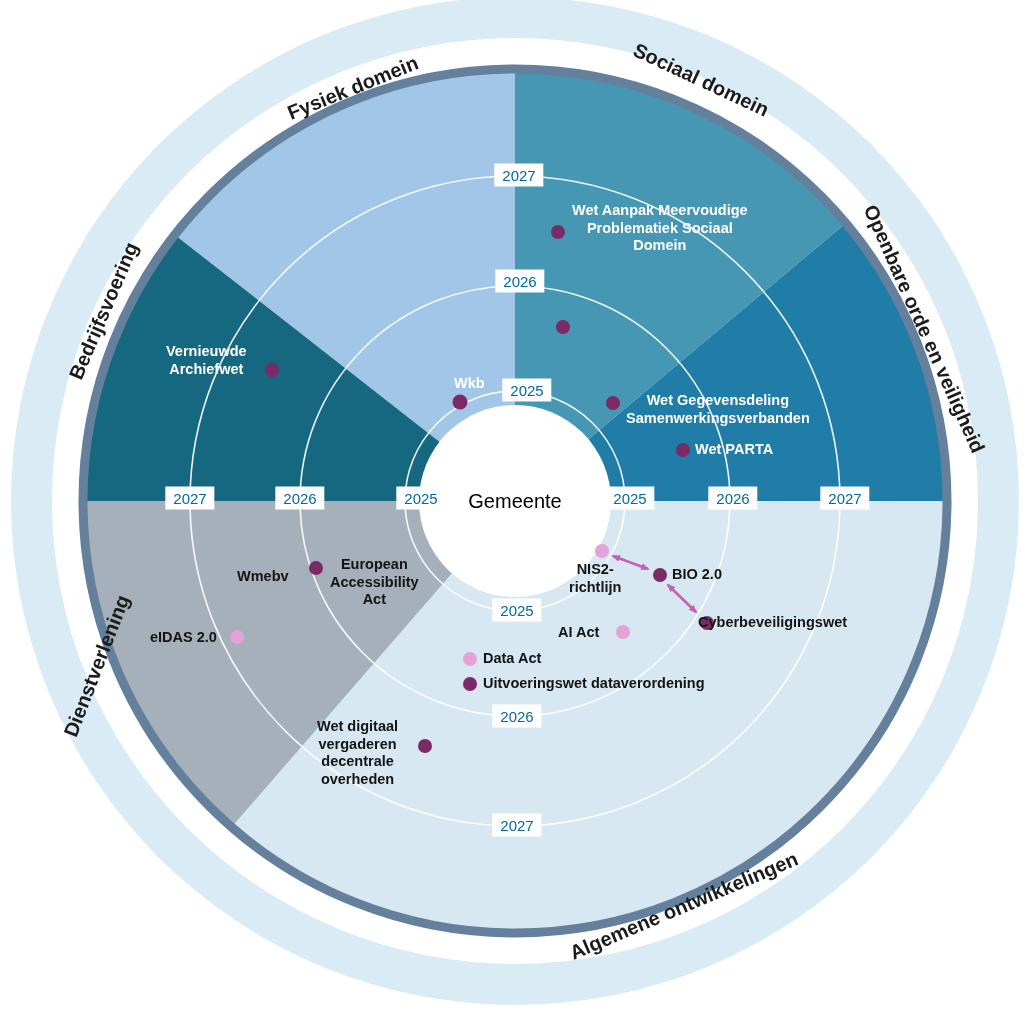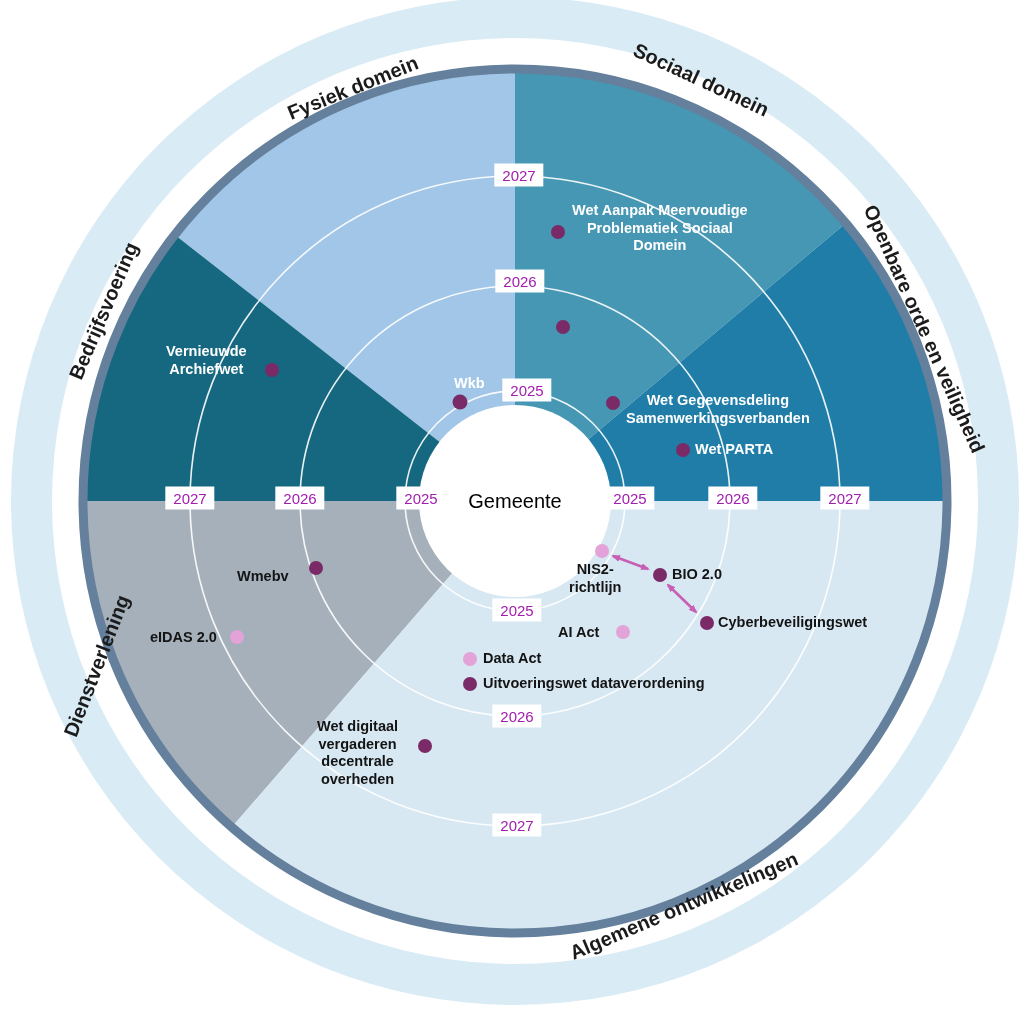--- a/index.html
+++ b/index.html
@@ -15,21 +15,21 @@
   .ring-line { fill:none; stroke:#ffffff; stroke-width:1.6; opacity:0.9; }
   .center-circle { fill:#ffffff; }
   .arrow-line { stroke:#c75fb5; stroke-width:2.6; }
 
   .sector-label {
     position:absolute; transform:translate(-50%,-50%) rotate(var(--r));
     font-size:20px; font-weight:600; color:#1b1b1b; white-space:nowrap;
   }
   .year-box {
     position:absolute; transform:translate(-50%,-50%);
-    background:#ffffff; color:#a21caf; font-size:15px; line-height:1;
+    background:#ffffff; color:#0369a1; font-size:15px; line-height:1;
     padding:4px 8px; white-space:nowrap;
   }
   .center-title {
     position:absolute; transform:translate(-50%,-50%);
     font-size:20px; color:#000000; white-space:nowrap;
   }
   .pt-label {
     position:absolute; font-size:14.5px; font-weight:700; line-height:1.22;
     white-space:pre-line;
     text-align:center;
@@ -115,25 +115,28 @@
   <div class="pt-label pt-white" style="left:572px; top:202px">Wet Aanpak Meervoudige
 Problematiek Sociaal
 Domein</div>
   <div class="pt-label pt-white" style="left:626px; top:392px">Wet Gegevensdeling
 Samenwerkingsverbanden</div>
   <div class="pt-label pt-white" style="left:695px; top:441px">Wet PARTA</div>
   <div class="pt-label pt-white" style="left:454px; top:375px">Wkb</div>
   <div class="pt-label pt-white" style="left:166px; top:343px">Vernieuwde
 Archiefwet</div>
   <div class="pt-label pt-black" style="left:237px; top:568px">Wmebv</div>
+  <div class="pt-label pt-black" style="left:330px; top:556px">European
+Accessibility
+Act</div>
   <div class="pt-label pt-black" style="left:150px; top:629px">eIDAS 2.0</div>
   <div class="pt-label pt-black" style="left:569px; top:561px">NIS2-
 richtlijn</div>
   <div class="pt-label pt-black" style="left:672px; top:566px">BIO 2.0</div>
-  <div class="pt-label pt-black" style="left:718px; top:614px">Cyberbeveiligingswet</div>
+  <div class="pt-label pt-black" style="left:698px; top:614px">Cyberbeveiligingswet</div>
   <div class="pt-label pt-black" style="left:558px; top:624px">AI Act</div>
   <div class="pt-label pt-black" style="left:483px; top:650px">Data Act</div>
   <div class="pt-label pt-black" style="left:483px; top:675px">Uitvoeringswet dataverordening</div>
   <div class="pt-label pt-black" style="left:317px; top:718px">Wet digitaal
 vergaderen
 decentrale
 overheden</div>
 
 </div>
 

